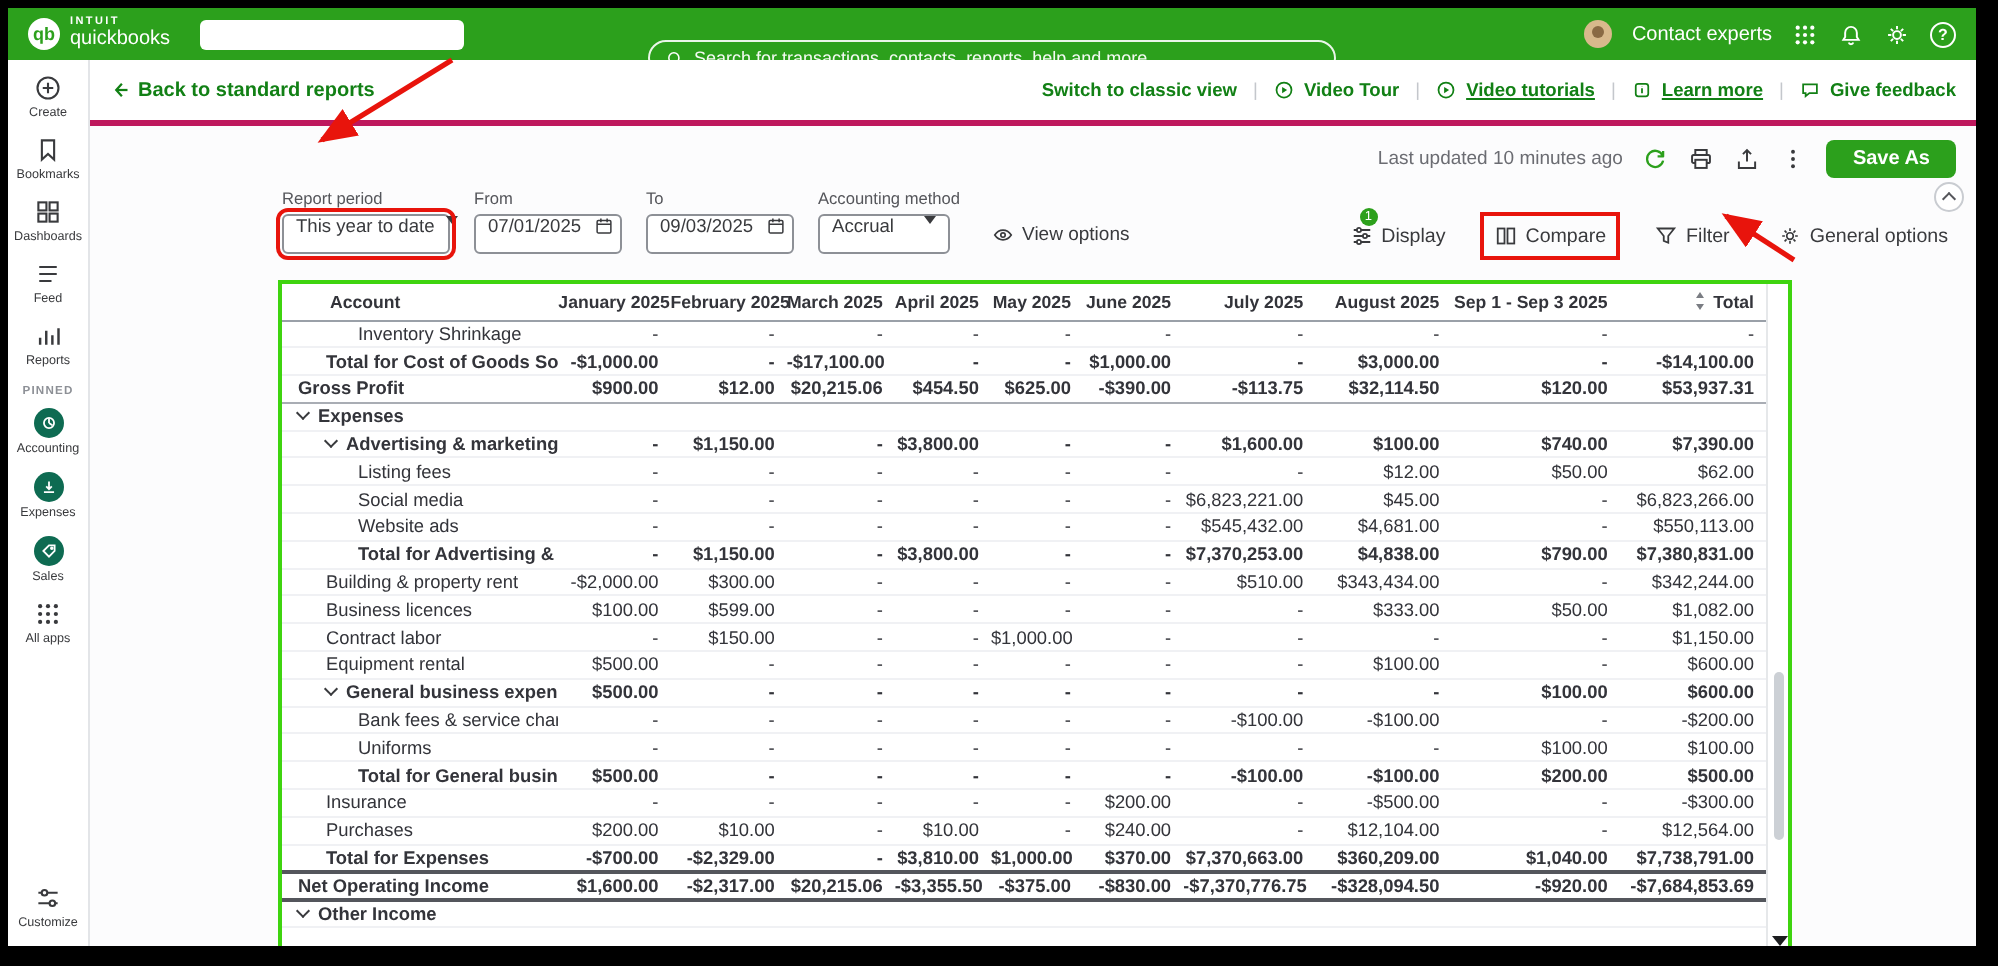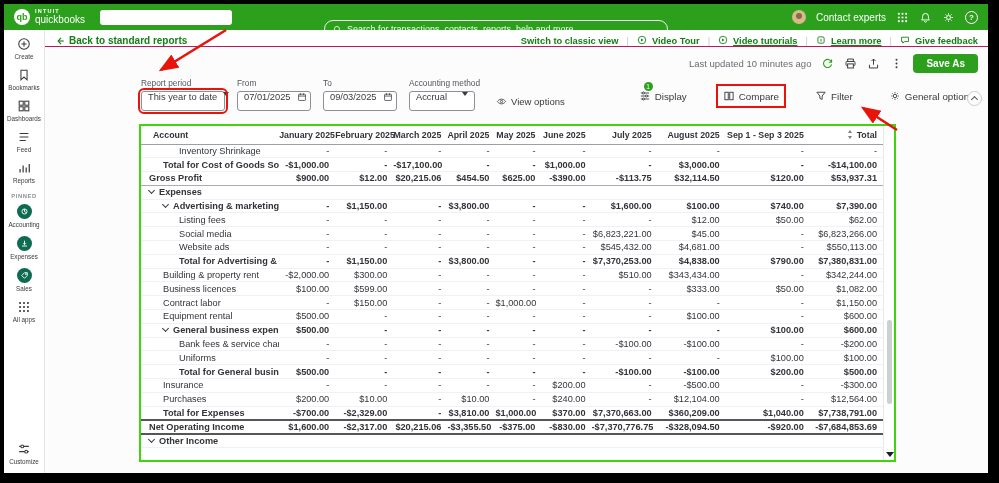--- a/index.html
+++ b/index.html
@@ -36,21 +36,21 @@
   .side-item{display:flex;flex-direction:column;align-items:center;gap:2px;margin-bottom:8px;cursor:pointer}
   .side-item .slabel{font-size:6.3px;color:#393a3d;white-space:nowrap}
   .sicon{display:flex}
   .sicon svg{width:14px;height:14px}
   .pinned-label{font-size:5.8px;color:#8d9096;letter-spacing:.6px;margin:1px 0 5px;font-weight:bold}
   .pin-circle{width:15px;height:15px;border-radius:50%;background:#0e6b52;display:flex;align-items:center;justify-content:center}
   .pin-circle svg{width:9px;height:9px}
   .customize{position:absolute;bottom:8px;left:0;right:0;margin-bottom:0}
 
   .main{flex:1;display:flex;flex-direction:column;background:#fcfcfd;position:relative;min-width:0}
-  .subheader{height:17px;background:#fff;border-bottom:1px solid #be185d;display:flex;align-items:flex-end;padding:0 10px;flex:none}
+  .subheader{height:33px;background:#fff;border-bottom:3px solid #be185d;display:flex;align-items:center;padding:0 10px;flex:none}
   .back{color:var(--link);font-size:10px;font-weight:bold;display:flex;gap:4px;align-items:center;cursor:pointer}
   .sub-right{margin-left:auto;display:flex;align-items:center;gap:8px;font-size:9.3px;color:var(--link);font-weight:bold}
   .sub-right .sep{color:#c4c7cc;font-weight:400}
   .u{text-decoration:underline}
   .grn-ic svg{width:10px;height:10px;vertical-align:-1px;margin-right:2px}
   .linkrow{display:flex;align-items:center;gap:3px;cursor:pointer}
 
   
   .toolbar{display:flex;justify-content:flex-end;align-items:center;gap:10px;padding:7px 10px 3px;font-size:9.5px;color:var(--gray)}
   .tool-ic{display:flex;cursor:pointer}
@@ -59,34 +59,34 @@
 
   
   .filters{display:flex;align-items:flex-end;padding:2px 10px 0 96px}
   .fleft{display:flex;gap:12px;align-items:flex-end}
   .field label{display:block;font-size:8.3px;color:#55565b;margin-bottom:3px}
   .ctrl{height:20px;border:1px solid #8d9096;border-radius:3px;background:#fff;font-size:9.3px;color:#393a3d;display:flex;align-items:flex-start;padding:0 6px;gap:6px;cursor:pointer;white-space:nowrap}
   .caret{width:0;height:0;border-left:3.5px solid transparent;border-right:3.5px solid transparent;border-top:4px solid #393a3d;margin-left:auto}
   .cal svg{width:10px;height:10px}
   .viewopts{display:flex;align-items:center;gap:4px;font-size:9.5px;color:#393a3d;height:20px;margin-left:4px;cursor:pointer}
   .viewopts svg{width:11px;height:11px}
-  .fright{margin-left:auto;display:flex;align-items:flex-start;gap:28px;font-size:9.8px;color:#393a3d;height:24px}
+  .fright{margin-left:auto;display:flex;align-items:flex-end;gap:16px;font-size:9.8px;color:#393a3d;height:24px}
   .fitem{display:flex;align-items:center;gap:4px;position:relative;cursor:pointer;padding:3px 4px}
   .fitem svg{width:12px;height:12px}
   .badge{position:absolute;top:-5px;left:9px;background:var(--brand);color:#fff;font-size:6.5px;min-width:9px;height:9px;border-radius:5px;display:flex;align-items:center;justify-content:center;padding:0 1px}
   .annot-red{outline:2px solid var(--ared);outline-offset:1px}
 
   
   .table-outer{margin:13px 0 0 94px;width:757px;height:338px;border:2px solid var(--agreen);display:flex;background:#fff;flex:none}
   .tscroll{flex:1;overflow:hidden}
   table{width:100%;border-collapse:collapse;table-layout:fixed;font-size:9.2px;color:var(--ink)}
   thead th{font-weight:bold;font-size:8.8px;border-bottom:1px solid #9aa0a8;height:18px;vertical-align:middle;white-space:nowrap;cursor:pointer}
   th.num,td.num{text-align:right;padding-right:6px}
   th.acct,td.acct{text-align:left}
-  th.acct{padding-left:12px}
+  th.acct{padding-left:24px}
   tbody td{height:13.8px;border-bottom:1px solid #f0f1f4;white-space:nowrap;overflow:hidden}
   tr.bold td{font-weight:bold}
   tr.total td{border-top:1px solid #d6d9dd}
   tr.band td{border-top:1px solid #a9adb4;border-bottom:1px solid #a9adb4}
   tr.strong td{border-top:2px solid #54565c;border-bottom:2px solid #54565c}
   td.ind1{padding-left:8px} td.ind2{padding-left:22px} td.ind3{padding-left:38px}
   .chev{width:5px;height:5px;border-right:1.3px solid #393a3d;border-bottom:1.3px solid #393a3d;transform:rotate(45deg);display:inline-block;margin-right:5px;vertical-align:2px}
   .sort{display:inline-block;position:relative;width:7px;height:9px;margin-right:3px;vertical-align:-1px}
   .sort::before{content:"";position:absolute;top:0;left:1px;border-left:2.5px solid transparent;border-right:2.5px solid transparent;border-bottom:3.5px solid #7a7d83}
   .sort::after{content:"";position:absolute;bottom:0;left:1px;border-left:2.5px solid transparent;border-right:2.5px solid transparent;border-top:3.5px solid #7a7d83}

